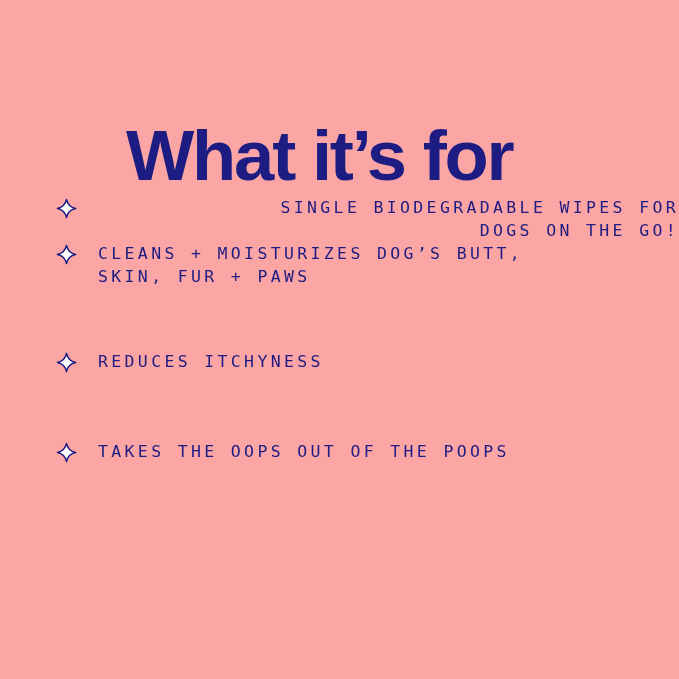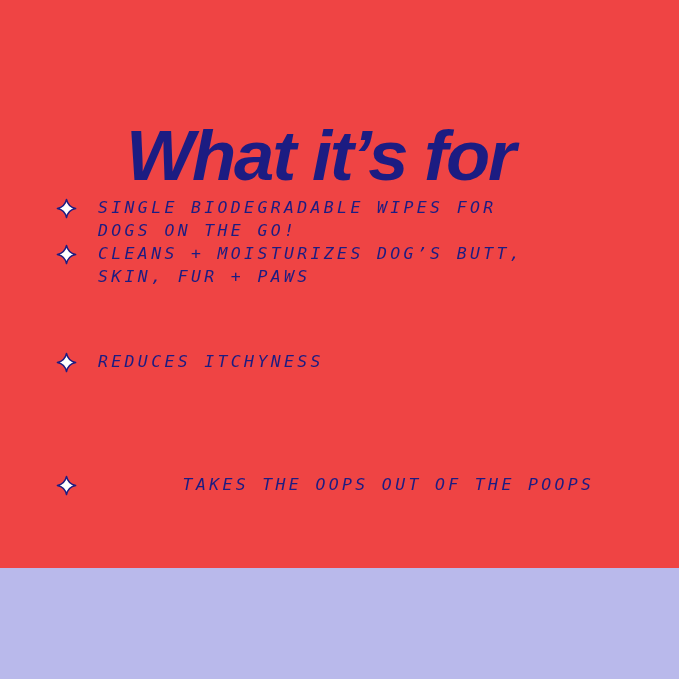--- a/index.html
+++ b/index.html
@@ -10,24 +10,23 @@
     width: 679px;
     height: 679px;
     overflow: hidden;
     background: #b9b9eb;
     font-family: "Liberation Sans", sans-serif;
     -webkit-font-smoothing: antialiased;
   }
   #page {
     position: relative;
     width: 679px;
-    height: 568px;
-    background: #ef4444;
+    height: 679px;
+    background: #fca5a5;
     box-sizing: border-box;
-    font-style: italic;
   }
 
   
   #title {
     position: absolute;
     left: 126px;
     top: 69px;
     font-family: "Liberation Sans", "DejaVu Sans", sans-serif;
     font-weight: bold;
     font-size: 71px;
@@ -75,21 +74,21 @@
 </style>
 </head>
 <body>
 
 <div id="page">
 
   <h1 id="title">What it’s for</h1>
 
   <div id="bullets">
 
-    <div class="bullet-row" style="margin-top:0px;">
+    <div class="bullet-row" style="margin-top:0px;text-align:right;">
       <span class="bullet-icon">
         <svg viewBox="0 0 24 24" width="21" height="21" aria-hidden="true">
           <path d="M12 1.6 C13.2 7.4 16.6 10.8 22.4 12 C16.6 13.2 13.2 16.6 12 22.4 C10.8 16.6 7.4 13.2 1.6 12 C7.4 10.8 10.8 7.4 12 1.6 Z" fill="#ffffff" stroke="#1c1c82" stroke-width="1.7" stroke-linejoin="round"></path>
         </svg>
       </span>
       <span class="bullet-text">SINGLE BIODEGRADABLE WIPES FOR
 DOGS ON THE GO!</span>
     </div>
 
     <div class="bullet-row" style="">
@@ -104,21 +103,21 @@
 
     <div class="bullet-row" style="margin-top:62px;align-items:flex-end;">
       <span class="bullet-icon">
         <svg viewBox="0 0 24 24" width="21" height="21" aria-hidden="true">
           <path d="M12 1.6 C13.2 7.4 16.6 10.8 22.4 12 C16.6 13.2 13.2 16.6 12 22.4 C10.8 16.6 7.4 13.2 1.6 12 C7.4 10.8 10.8 7.4 12 1.6 Z" fill="#ffffff" stroke="#1c1c82" stroke-width="1.7" stroke-linejoin="round"></path>
         </svg>
       </span>
       <span class="bullet-text">REDUCES ITCHYNESS</span>
     </div>
 
-    <div class="bullet-row" style="margin-top:100px;text-align:center;">
+    <div class="bullet-row" style="margin-top:67px;">
       <span class="bullet-icon">
         <svg viewBox="0 0 24 24" width="21" height="21" aria-hidden="true">
           <path d="M12 1.6 C13.2 7.4 16.6 10.8 22.4 12 C16.6 13.2 13.2 16.6 12 22.4 C10.8 16.6 7.4 13.2 1.6 12 C7.4 10.8 10.8 7.4 12 1.6 Z" fill="#ffffff" stroke="#1c1c82" stroke-width="1.7" stroke-linejoin="round"></path>
         </svg>
       </span>
       <span class="bullet-text">TAKES THE OOPS OUT OF THE POOPS</span>
     </div>
 
   </div>
 </div>

